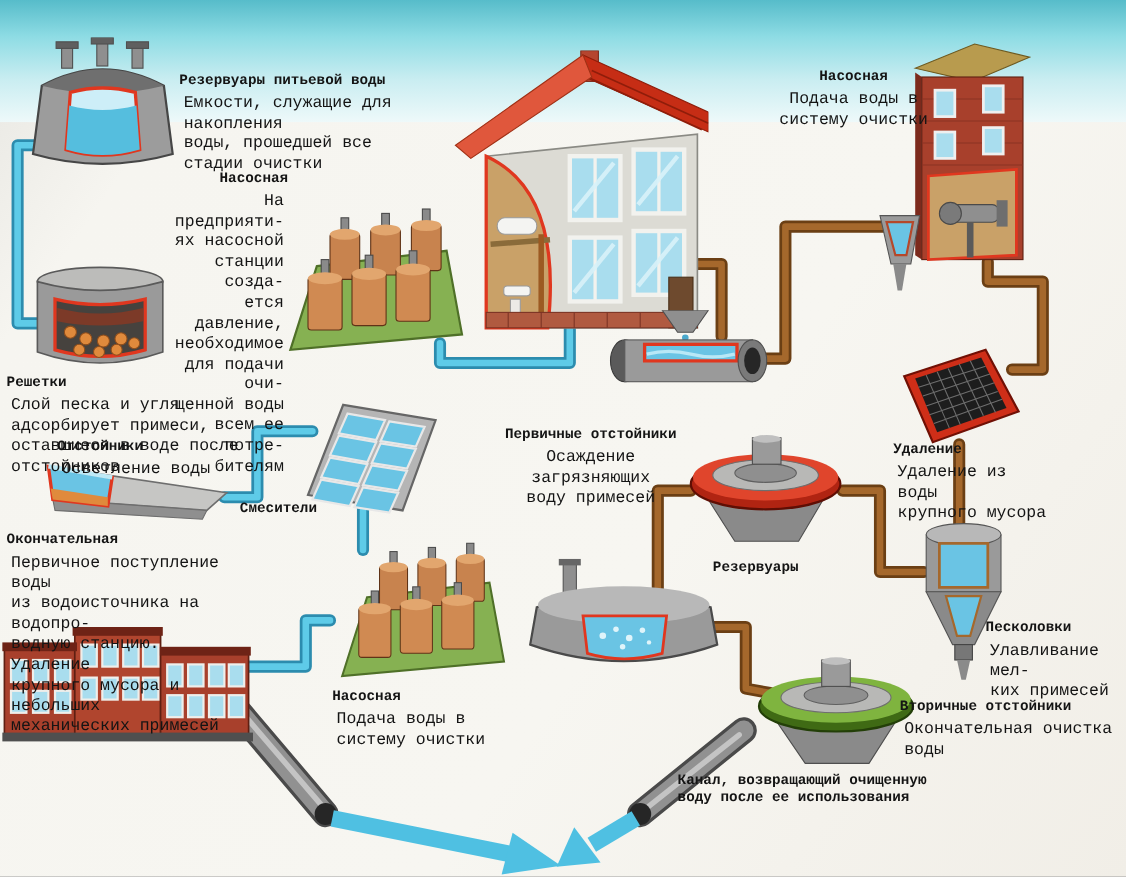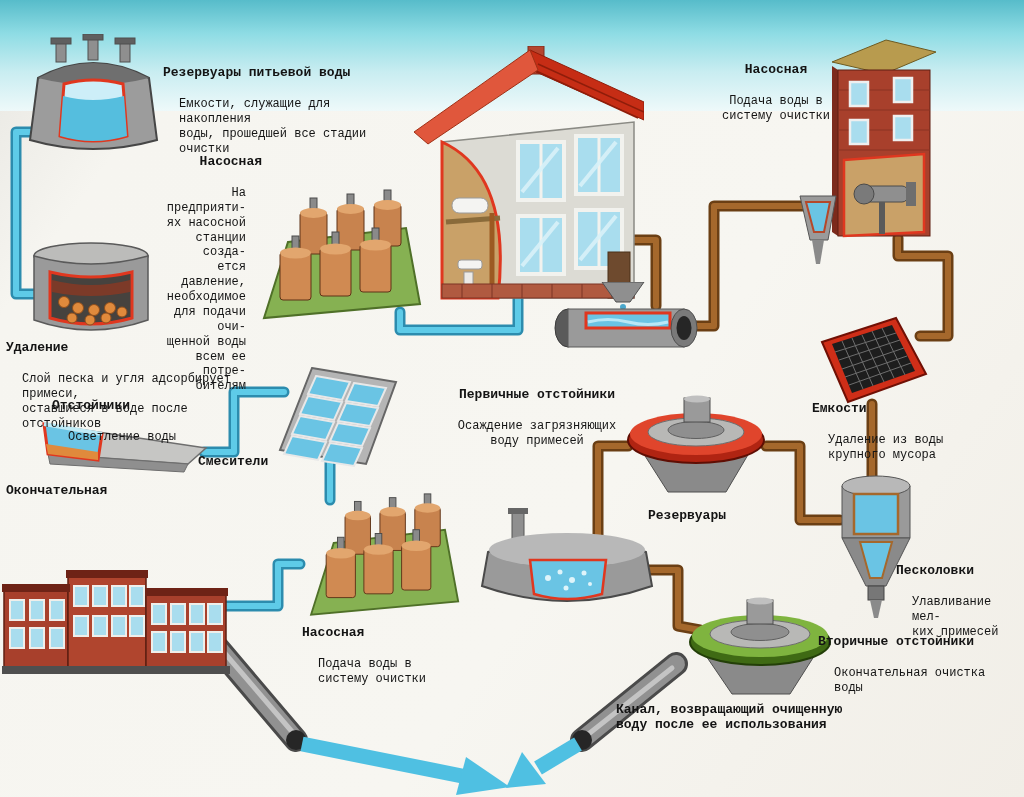--- a/index.html
+++ b/index.html
@@ -8,21 +8,21 @@
     background:linear-gradient(125deg,#e7e6e1 0%,#f6f5f0 14%,#f7f6f1 60%,#f1eee7 100%);
     font-family:Liberation Mono, monospace;}
   .shore{position:absolute;left:0;top:672;width:1024px;height:16px;z-index:0;
     background:linear-gradient(180deg,#efece0,#d9d2ba);}
   .water{position:absolute;left:0;top:686;width:1024px;height:111px;z-index:0;
     background:linear-gradient(180deg,#57bcca 0%,#8edce4 30%,#c9edf1 65%,#eef9fa 100%);}
   #pipes{position:absolute;left:0;top:0;z-index:1}
   .illus{position:absolute;z-index:2}
   .node{position:absolute;z-index:5;color:#141414}
   .node h3{font-size:13px;line-height:1.15;font-weight:700;margin:0 0 2px;white-space:pre-line}
-  .node p{font-size:12px;line-height:1.24;margin:16px;white-space:pre-line}
+  .node p{font-size:15px;line-height:1.24;margin:4px;white-space:pre-line}
   .ta-c{text-align:center}.ta-r{text-align:right}
   .pipe{fill:none;stroke-linejoin:round;stroke-linecap:round}
   .p-out{stroke-width:11}.p-in{stroke-width:6}
   .cyan-out{stroke:#2c8cae}.brown-out{stroke:#6b3f14}
   .cyan-in{stroke:#5ecbe8}.brown-in{stroke:#a5682c}
 </style>
 </head>
 <body>
 
 <div id="canvas">
@@ -422,36 +422,41 @@
 станции созда-
 ется давление,
 необходимое
 для подачи очи-
 щенной воды
 всем ее потре-
 бителям</p>
   </div>
 
   <div class="node" style="left:6px;top:341px;width:256px">
-    <h3>Удаление</h3>
+    <h3>Решетки</h3>
     <p>Слой песка и угля адсорбирует примеси,
 оставшиеся в воде после отстойников</p>
   </div>
 
   <div class="node" style="left:52px;top:399px;width:190px">
     <h3>Отстойники</h3>
     <p>Осветление воды</p>
   </div>
 
   <div class="node" style="left:6px;top:484px;width:220px">
     <h3>Окончательная</h3>
-  </div>
-
-
-  <div class="node" style="left:198px;top:455px;width:268px">
+    <p>Первичное поступление воды
+из водоисточника на водопро-
+водную станцию. Удаление
+крупного мусора и небольших
+механических примесей</p>
+  </div>
+
+
+  <div class="node" style="left:218px;top:455px;width:268px">
     <h3>Смесители</h3>
   </div>
 
   <div class="node" style="left:302px;top:626px;width:150px">
     <h3>Насосная</h3>
     <p>Подача воды в
 систему очистки</p>
   </div>
 
   <div class="node ta-c" style="left:438px;top:388px;width:198px">
@@ -464,21 +469,21 @@
     <h3>Резервуары</h3>
   </div>
 
   <div class="node ta-c" style="left:694px;top:63px;width:164px">
     <h3>Насосная</h3>
     <p>Подача воды в
 систему очистки</p>
   </div>
 
   <div class="node" style="left:812px;top:402px;width:150px">
-    <h3>Емкости</h3>
+    <h3>Удаление</h3>
     <p>Удаление из воды
 крупного мусора</p>
   </div>
 
   <div class="node" style="left:818px;top:635px;width:200px">
     <h3>Вторичные отстойники</h3>
     <p>Окончательная очистка воды</p>
   </div>
 
   <div class="node" style="left:896px;top:564px;width:122px">

